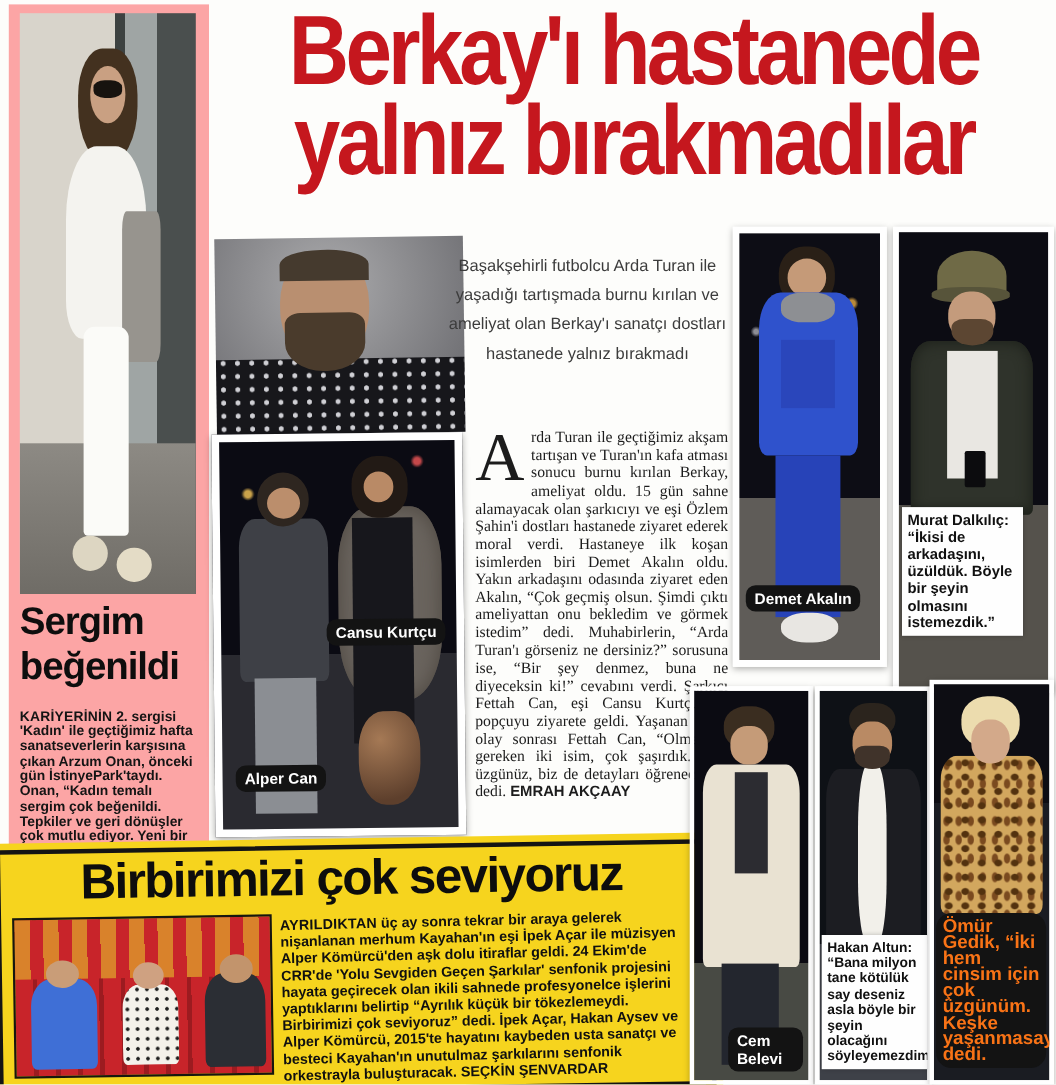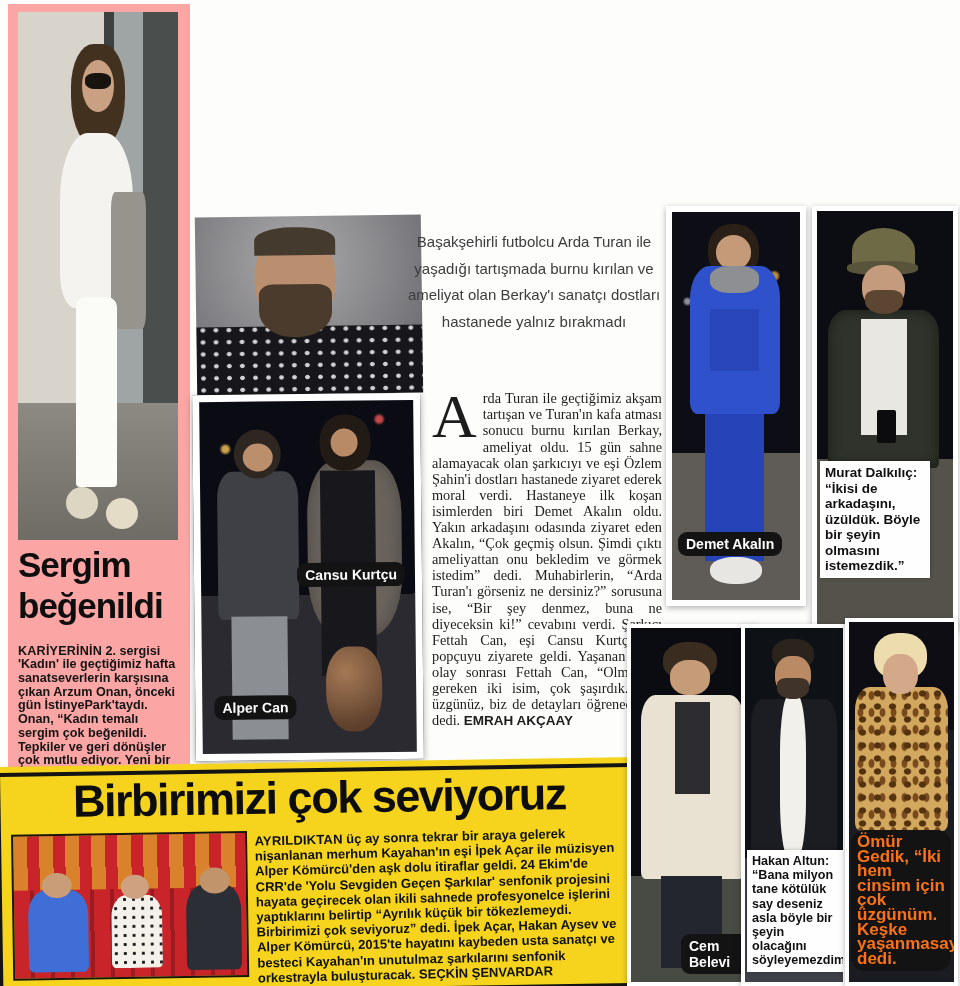--- a/index.html
+++ b/index.html
@@ -127,21 +127,21 @@
            background:radial-gradient(#1b1b1b 1.3px,transparent 2px),#f4f1ea;background-size:9px 9px;}
   .theater .face2{left:46%;top:28%;width:12%;height:17%;background:#cfa181;border-radius:50%;}
   .theater .man2{left:74%;top:36%;width:24%;height:60%;background:#2b2e34;border-radius:30% 30% 8% 8%;}
   .theater .face3{left:80%;top:24%;width:13%;height:18%;background:#c2946c;border-radius:50%;}
   .banner-body{left:254px;top:46px;width:370px;color:#101010;font-size:13px;
                line-height:15.2px;font-weight:bold;transform:rotate(-.5deg);}
 
   
   .cem{left:627px;top:624px;width:104px;height:354px;border:4px solid #fff;
        box-shadow:0 2px 6px rgba(0,0,0,.3);
-       background:linear-gradient(180deg,#0b0b12 0 70%,#484a44 70% 100%);padding-left:19px;}
+       background:linear-gradient(180deg,#0b0b12 0 70%,#484a44 70% 100%);}
   .cem .hair{left:26%;top:4%;width:44%;height:11%;background:#3a2d20;border-radius:45%;}
   .cem .face{left:32%;top:9%;width:32%;height:10%;background:#c59b78;border-radius:45%;}
   .cem .jacket{left:8%;top:19%;width:84%;height:52%;background:#e9e2d2;border-radius:14% 14% 4% 4%;}
   .cem .tee{left:36%;top:21%;width:28%;height:26%;background:#2c2c31;}
   .cem .jeans{left:24%;top:70%;width:50%;height:26%;background:#23262e;}
   .cem .badge{left:auto;right:5px;bottom:8px;text-align:left;}
 
   .hakan{left:741px;top:624px;width:98px;height:354px;border:4px solid #fff;
          box-shadow:0 2px 6px rgba(0,0,0,.3);
          background:linear-gradient(180deg,#0e1116 0 65%,#3e4148 65% 100%);}
@@ -184,20 +184,24 @@
       <div class="scene-el shoe1"></div>
       <div class="scene-el shoe2"></div>
     </div>
     <div class="abs left-head">
       <div>Sergim</div>
       <div>beğenildi</div>
     </div>
     <p class="abs left-body"><span class="lead">KARİYERİNİN</span><span> 2. sergisi 'Kadın' ile geçtiğimiz hafta sanatseverlerin karşısına çıkan Arzum Onan, önceki gün İstinyePark'taydı. Onan, “Kadın temalı sergim çok beğenildi. Tepkiler ve geri dönüşler çok mutlu ediyor. Yeni bir sergi için de zamana ihtiyacım var” dedi.</span></p>
   </section>
 
+  <header class="abs headline">
+    <div class="hl">Berkay'ı hastanede</div>
+    <div class="hl">yalnız bırakmadılar</div>
+  </header>
 
   <div class="photo berkay abs">
     <div class="scene-el jacket"></div>
     <div class="scene-el studs"></div>
     <div class="scene-el head"></div>
     <div class="scene-el haircap"></div>
     <div class="scene-el beard"></div>
   </div>
 
   <p class="abs subtitle">Başakşehirli futbolcu Arda Turan ile yaşadığı tartışmada burnu kırılan ve ameliyat olan Berkay'ı sanatçı dostları hastanede yalnız bırakmadı</p>

